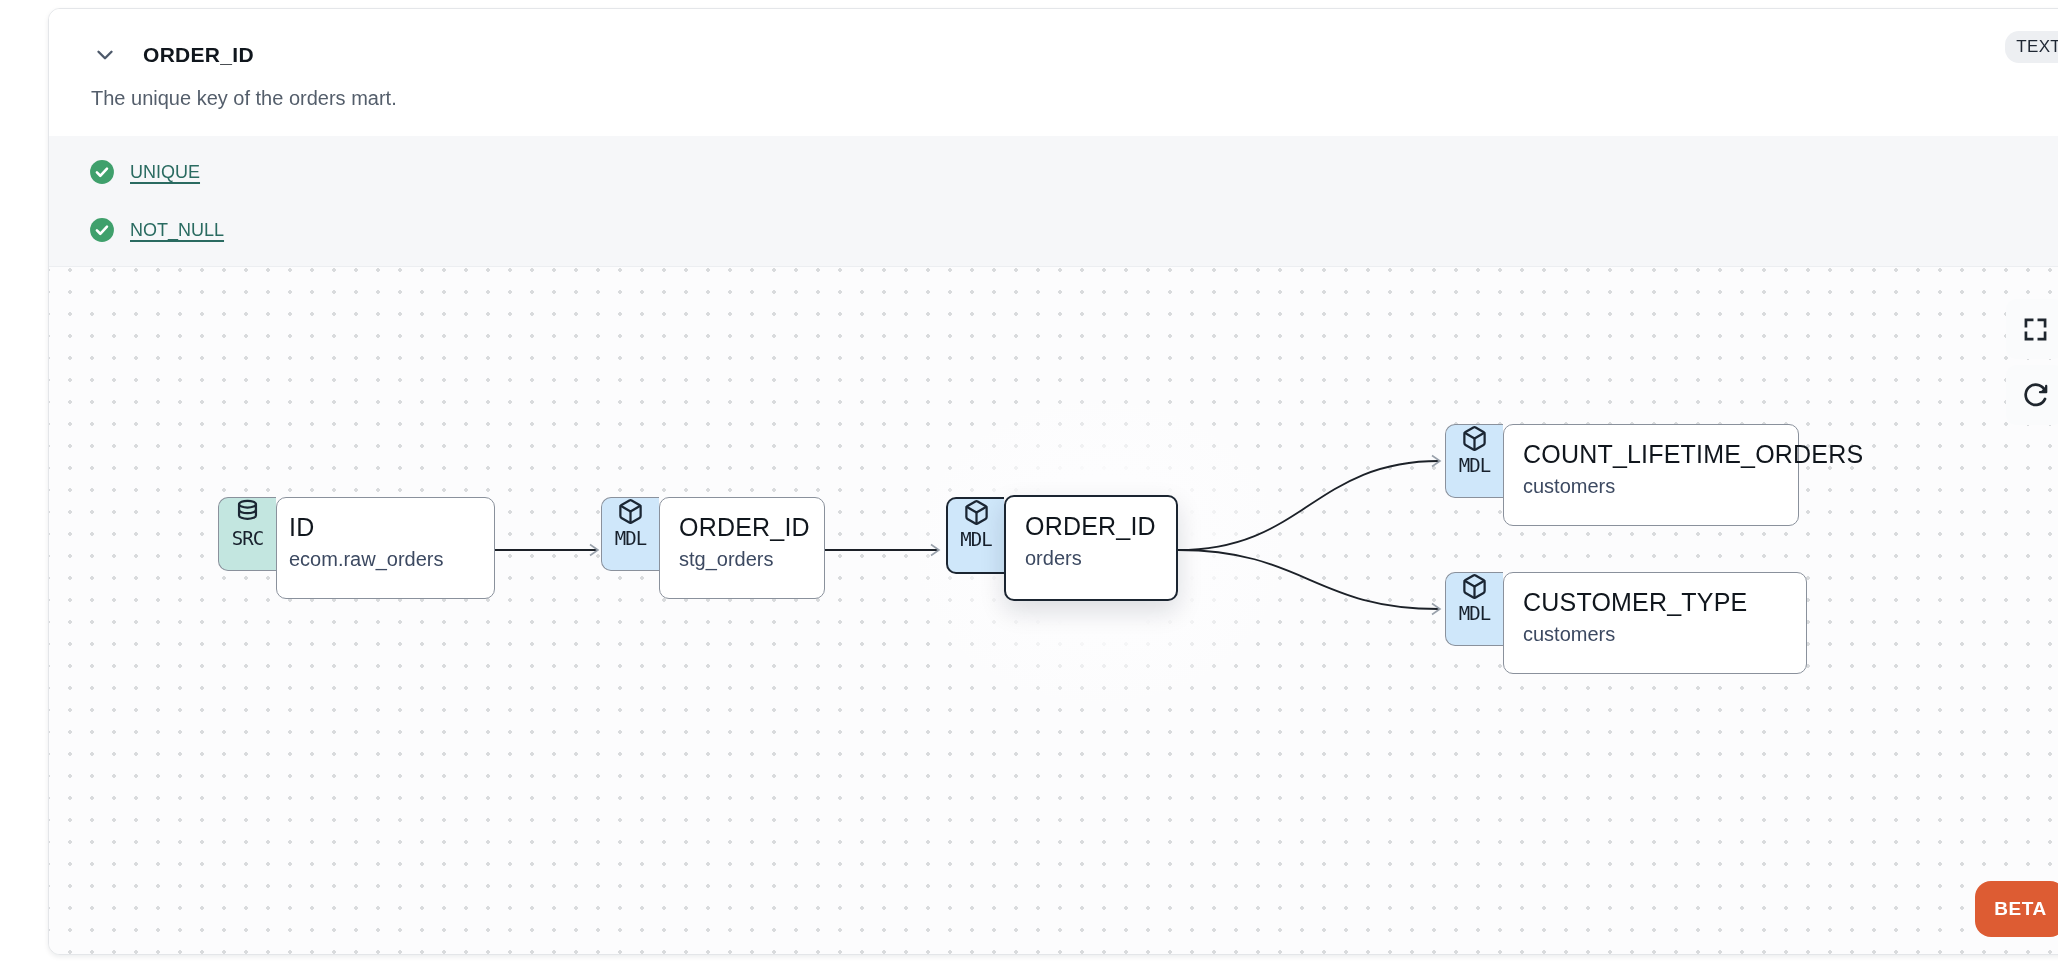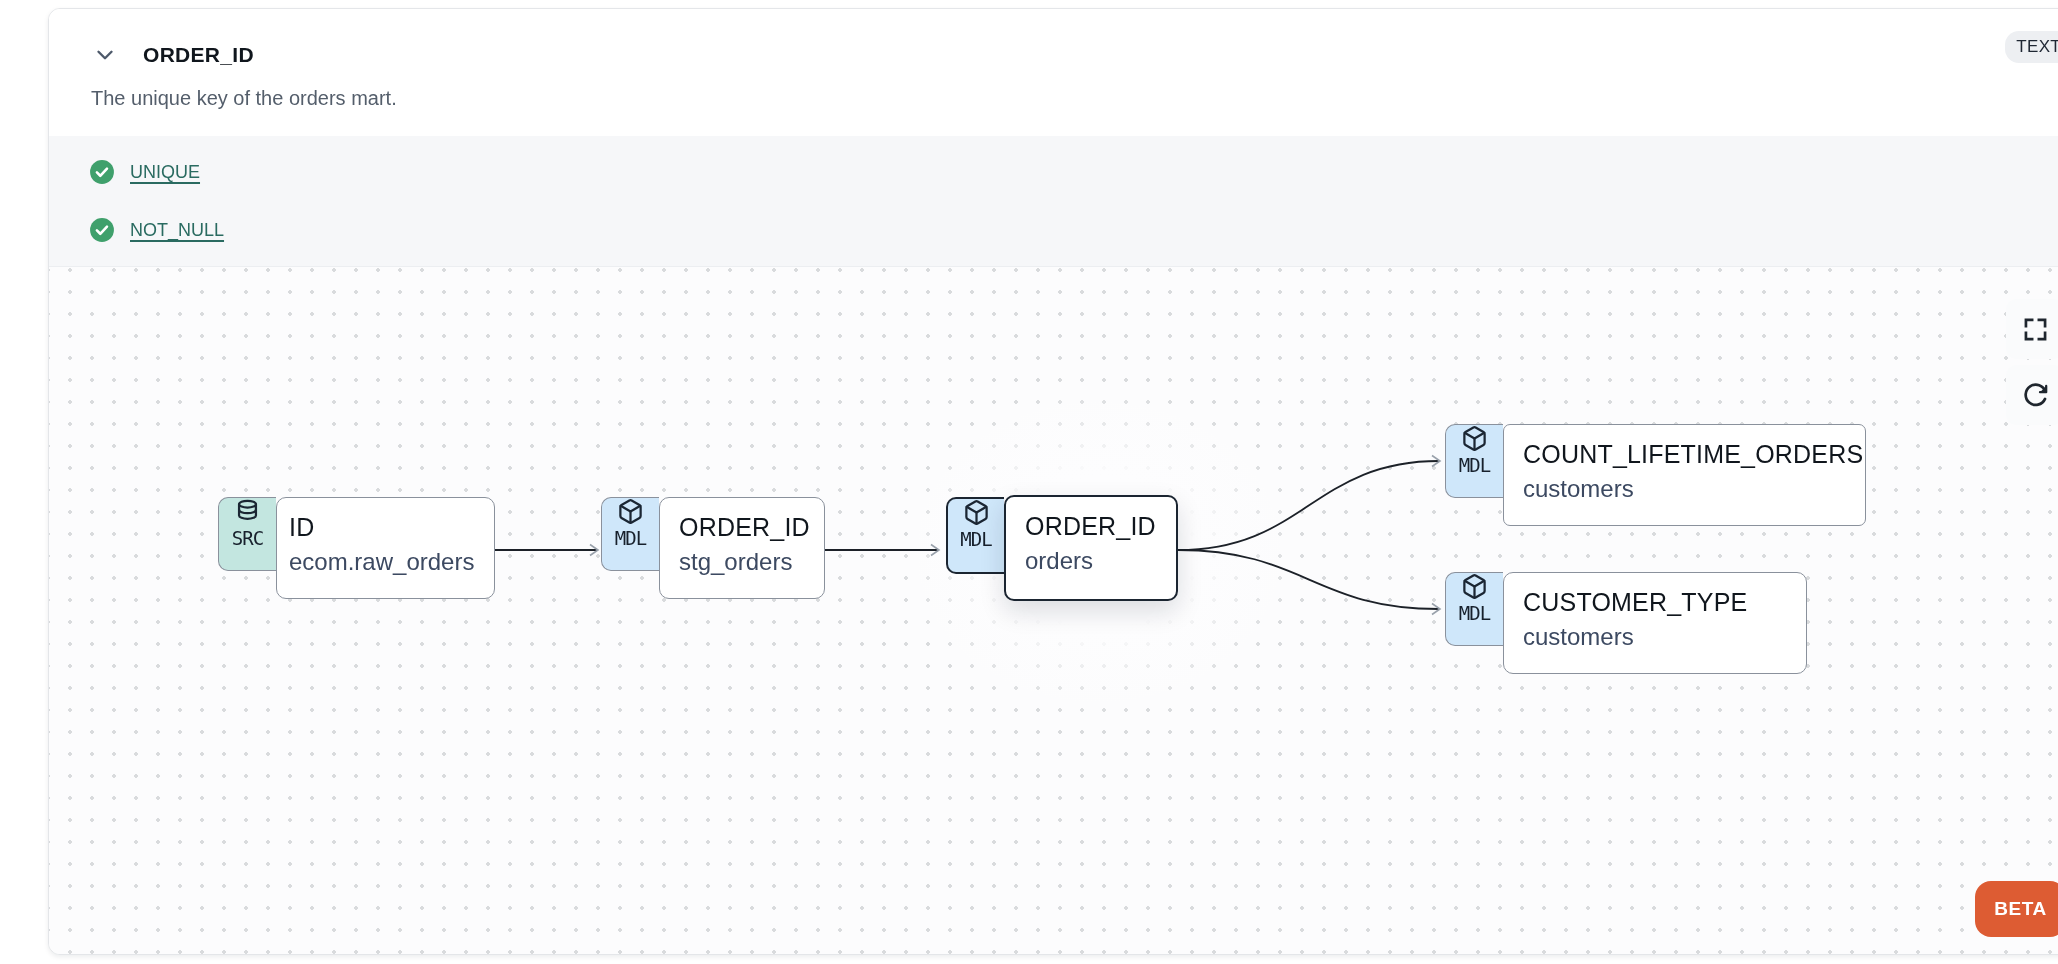--- a/index.html
+++ b/index.html
@@ -49,21 +49,21 @@
   .badge-src { background:var(--src-badge-bg); }
   .badge-mdl { background:var(--mdl-badge-bg); }
   .nicon { width:27px; height:27px; }
   .nbadge-label { font-family:"DejaVu Sans Mono",monospace; font-size:19px;
                   letter-spacing:-1px; color:var(--badge-text-color); }
   .nbody { position:absolute; left:58px; top:0; height:102px; background:#fff;
            border:1.5px solid var(--node-border); border-radius:10px;
            padding:15px 20px 0 19px; }
   .ntitle { font-size:25px; font-weight:500; color:var(--title-color); letter-spacing:.2px;
             white-space:nowrap; }
-  .nsub { font-size:24px; color:var(--node-subtitle-color); margin-top:6px; white-space:nowrap; }
+  .nsub { font-size:20px; color:var(--node-subtitle-color); margin-top:6px; white-space:nowrap; }
   .node.selected .nbadge { border:2.5px solid var(--selected-border); border-right:none; }
   .node.selected .nbody { border:2.5px solid var(--selected-border); height:106px; top:-2px;
                           box-shadow:0 10px 26px rgba(16,24,40,.14); }
   .node.selected .nbadge { height:77px; }
 
   
   .controls { position:absolute; right:24px; top:32px; display:flex; flex-direction:column;
               gap:6px; }
   .ctl-btn { width:58px; height:60px; border:none; border-radius:10px; background:#fafbfc;
              display:flex; align-items:center; justify-content:center; cursor:pointer;
@@ -172,21 +172,21 @@
 
     <div class="node" style="left:1396px; top:157px;">
       <div class="nbadge badge-mdl">
         <svg class="nicon" viewBox="0 0 24 24" fill="none" stroke="currentColor" stroke-width="2" stroke-linecap="round" stroke-linejoin="round">
           <path d="M21 16V8a2 2 0 0 0-1-1.73l-7-4a2 2 0 0 0-2 0l-7 4A2 2 0 0 0 3 8v8a2 2 0 0 0 1 1.73l7 4a2 2 0 0 0 2 0l7-4A2 2 0 0 0 21 16z"></path>
           <polyline points="3.27 6.96 12 12.01 20.73 6.96"></polyline>
           <line x1="12" y1="22.08" x2="12" y2="12"></line>
         </svg>
         <span class="nbadge-label">MDL</span>
       </div>
-      <div class="nbody" style="width:363px;border-radius:7px;">
+      <div class="nbody" style="width:296px;">
         <div class="ntitle">COUNT_LIFETIME_ORDERS</div>
         <div class="nsub">customers</div>
       </div>
     </div>
 
     <div class="node" style="left:1396px; top:305px;">
       <div class="nbadge badge-mdl">
         <svg class="nicon" viewBox="0 0 24 24" fill="none" stroke="currentColor" stroke-width="2" stroke-linecap="round" stroke-linejoin="round">
           <path d="M21 16V8a2 2 0 0 0-1-1.73l-7-4a2 2 0 0 0-2 0l-7 4A2 2 0 0 0 3 8v8a2 2 0 0 0 1 1.73l7 4a2 2 0 0 0 2 0l7-4A2 2 0 0 0 21 16z"></path>
           <polyline points="3.27 6.96 12 12.01 20.73 6.96"></polyline>

